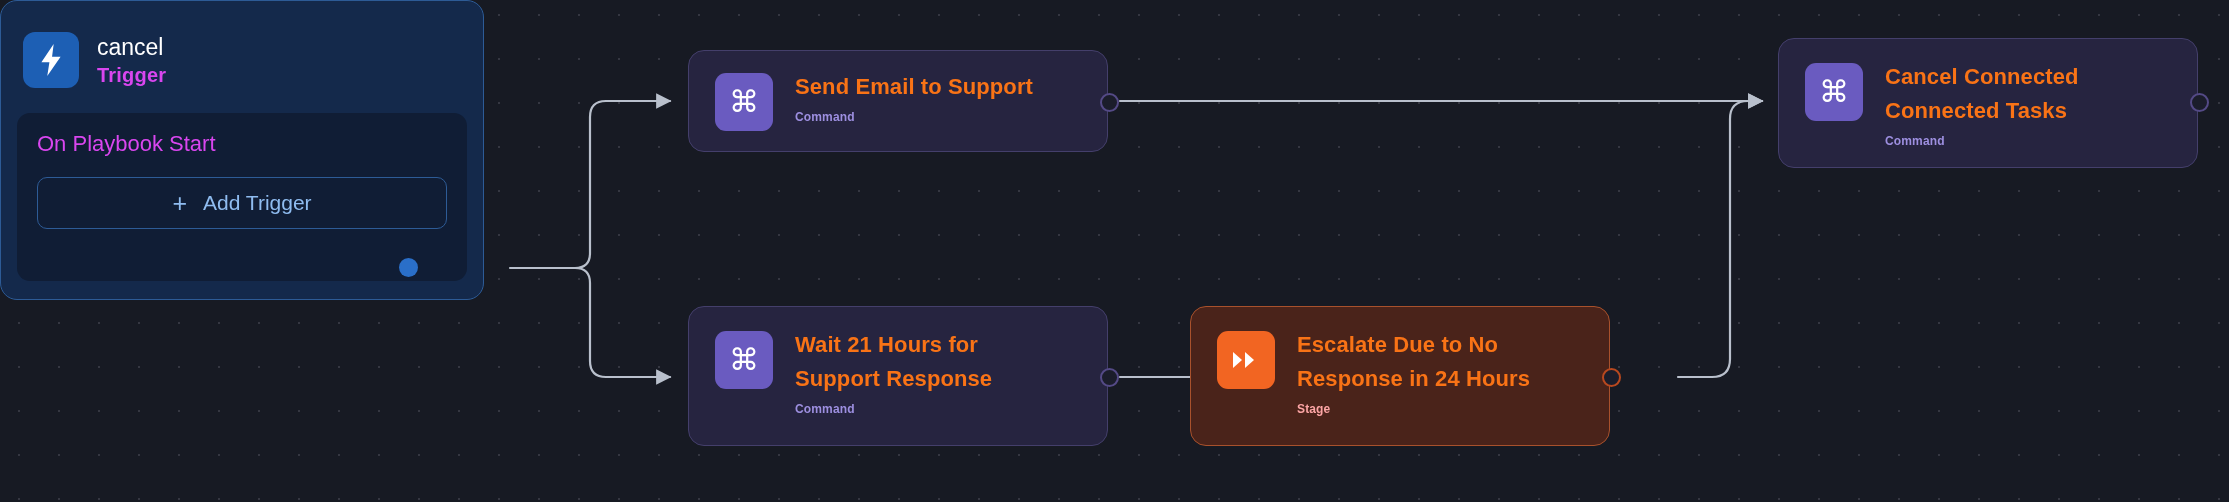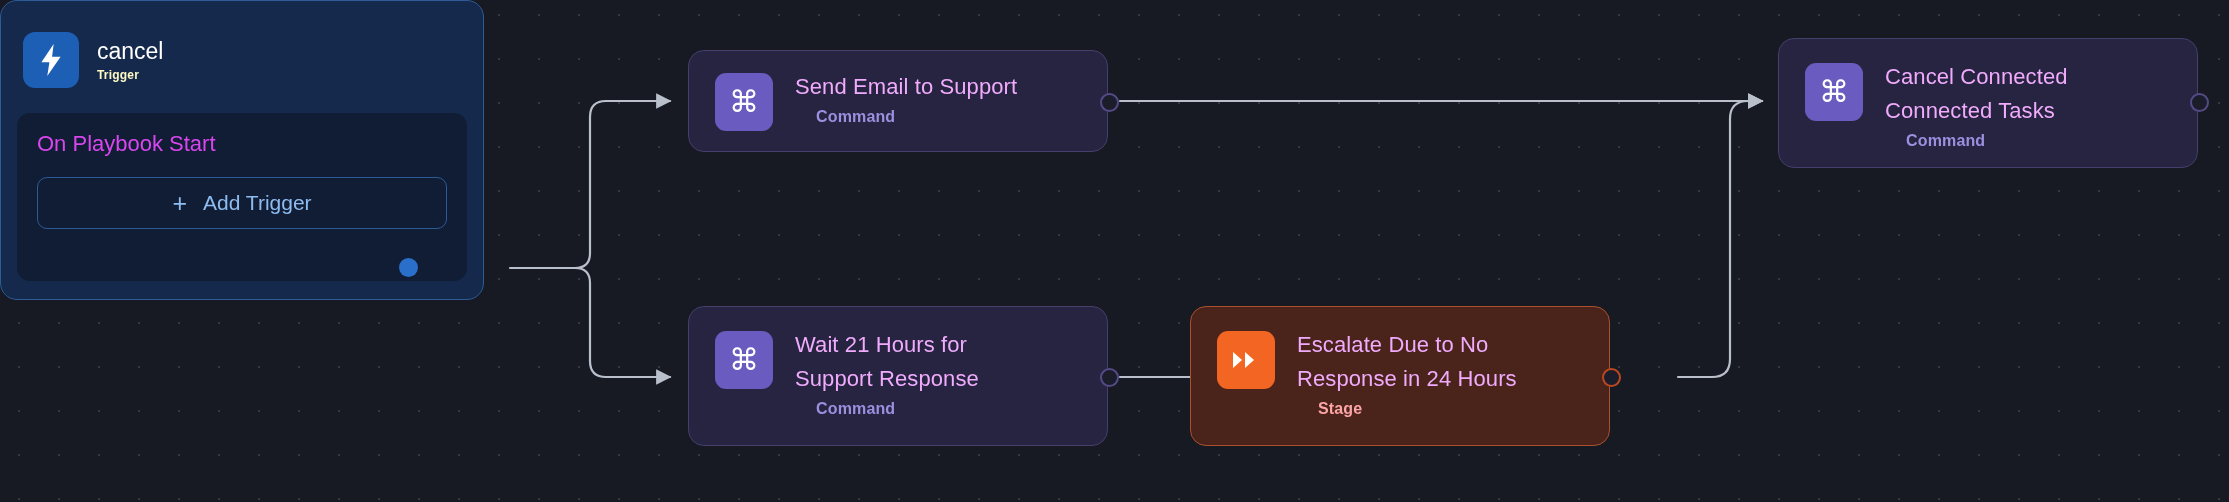--- a/index.html
+++ b/index.html
@@ -52,32 +52,31 @@
   .node-icon {
     flex: 0 0 auto;
     border-radius: 11px;
     display: flex;
     align-items: center;
     justify-content: center;
     color: #ffffff;
   }
   .node-text { display: flex; flex-direction: column; justify-content: center; }
   .node-title {
-    color: #f0abfc;
+    color: #f97316;
     font-size: 22px;
     line-height: 27px;
-    font-weight: 400;
+    font-weight: 700;
     letter-spacing: 0.1px;
   }
   .node-subtitle {
-    font-size: 16px;
+    font-size: 12px;
     font-weight: 700;
     line-height: 20px;
     letter-spacing: 0.15px;
-    margin-left: 21px;
   }
 
   
   #trigger-node {
     left: 64px;
     top: 92px;
     width: 484px;
     height: 300px;
     background: #14294b;
     border: 1.6px solid #2d5b96;
@@ -93,21 +92,21 @@
     height: 98px;
   }
   #trigger-icon-box {
     width: 56px; height: 56px;
     border-radius: 12px;
     background: #1d5fb4;
     display: flex; align-items: center; justify-content: center;
   }
   #trigger-head-text { display: flex; flex-direction: column; gap: 3px; }
   #trigger-name { color: #ffffff; font-size: 23px; line-height: 27px; }
-  #trigger-kind { color: #fef9c3; font-size: 12px; font-weight: 700; letter-spacing: .2px; }
+  #trigger-kind { color: #d946ef; font-size: 20px; font-weight: 700; letter-spacing: .2px; }
 
   #trigger-inner {
     position: relative;
     margin: 14px 16px 16px 16px;
     background: #101d35;
     border-radius: 13px;
     height: 168px;
     padding: 18px 20px;
   }
   #trigger-inner-title {

